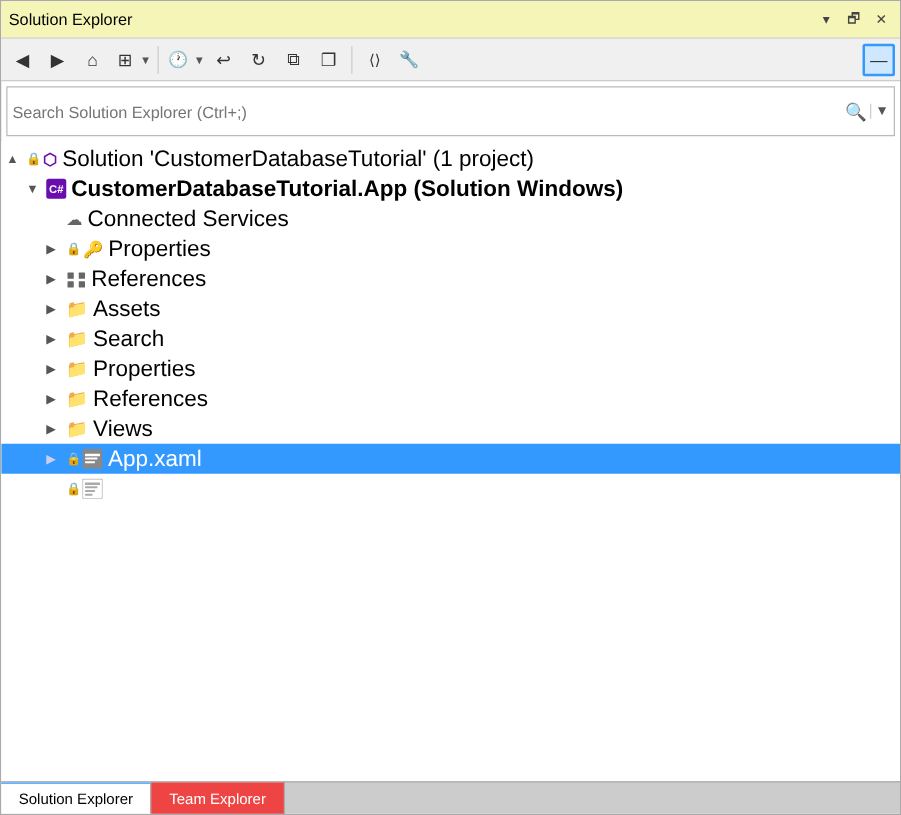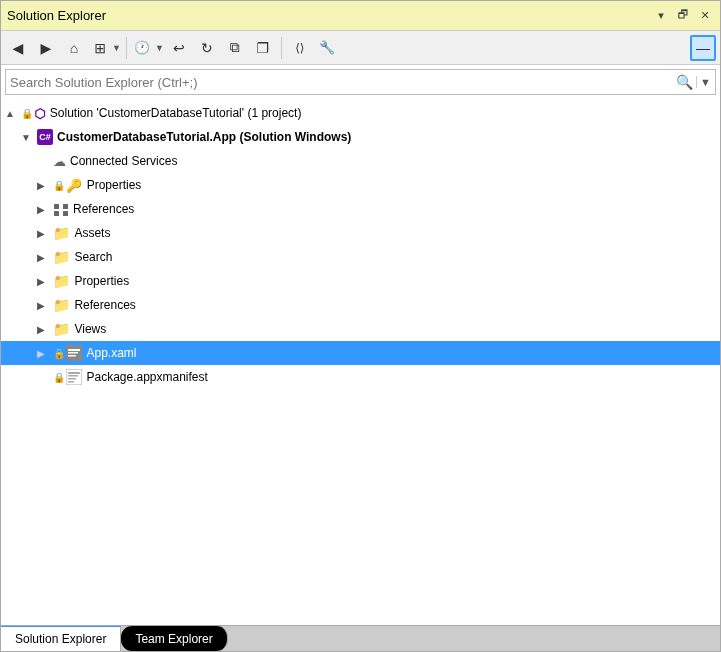--- a/index.html
+++ b/index.html
@@ -95,21 +95,21 @@
       margin-left: 1px;
     }
 
     
     .search-bar {
       display: flex;
       align-items: center;
       background: #fff;
       border: 1px solid #bbb;
       margin: 4px 4px;
-      height: 26px;
+      height: 40px;
       padding: 0 4px;
     }
     .search-input {
       flex: 1;
       border: none;
       outline: none;
       font-size: 13px;
       color: #888;
       background: transparent;
     }
@@ -150,21 +150,21 @@
     .tree-item.selected .item-label {
       color: #fff;
     }
     .expand-arrow {
       width: 16px;
       font-size: 10px;
       color: #555;
       flex-shrink: 0;
     }
     .item-label {
-      font-size: 12px;
+      font-size: 18px;
     }
     .item-label.bold {
       font-weight: bold;
     }
 
     
     .indent-0 { padding-left: 4px; }
     .indent-1 { padding-left: 20px; }
     .indent-2 { padding-left: 36px; }
 
@@ -182,23 +182,22 @@
       border-right: 1px solid #aaa;
       display: flex;
       align-items: center;
     }
     .bottom-tab.active {
       background: #fff;
       border-top: 1px solid #3399ff;
       font-weight: normal;
     }
     .bottom-tab.inactive {
-      background: #000000;
+      background: #ef4444;
       color: #fff;
-      border-radius: 11px;
     }
     .icon-csharp { 
       display: inline-flex;
       align-items: center;
       justify-content: center;
       width: 16px; height: 16px;
       background: #6a0dad;
       color: #fff;
       font-size: 9px;
       font-weight: bold;
@@ -364,21 +363,20 @@
       <span style="font-size:10px; color:#888; margin-right:1px;">🔒</span>
       <span style="margin-right:4px;">
         <svg width="16" height="16" viewBox="0 0 16 16" style="vertical-align:middle">
           <rect width="16" height="16" fill="#fff" stroke="#aaa" stroke-width="1" rx="1"></rect>
           <rect x="2" y="3" width="12" height="2" fill="#aaa" rx="0.5"></rect>
           <rect x="2" y="6" width="10" height="1.5" fill="#aaa" rx="0.5"></rect>
           <rect x="2" y="9" width="8" height="1.5" fill="#aaa" rx="0.5"></rect>
           <rect x="2" y="12" width="6" height="1.5" fill="#aaa" rx="0.5"></rect>
         </svg>
       </span>
-      <span class="item-label">Package.appxmanifest</span>
     </div>
 
   </div>
 
   <div class="bottom-tabs">
     <div class="bottom-tab active">
       <span>Solution Explorer</span>
     </div>
     <div class="bottom-tab inactive">
       <span>Team Explorer</span>

